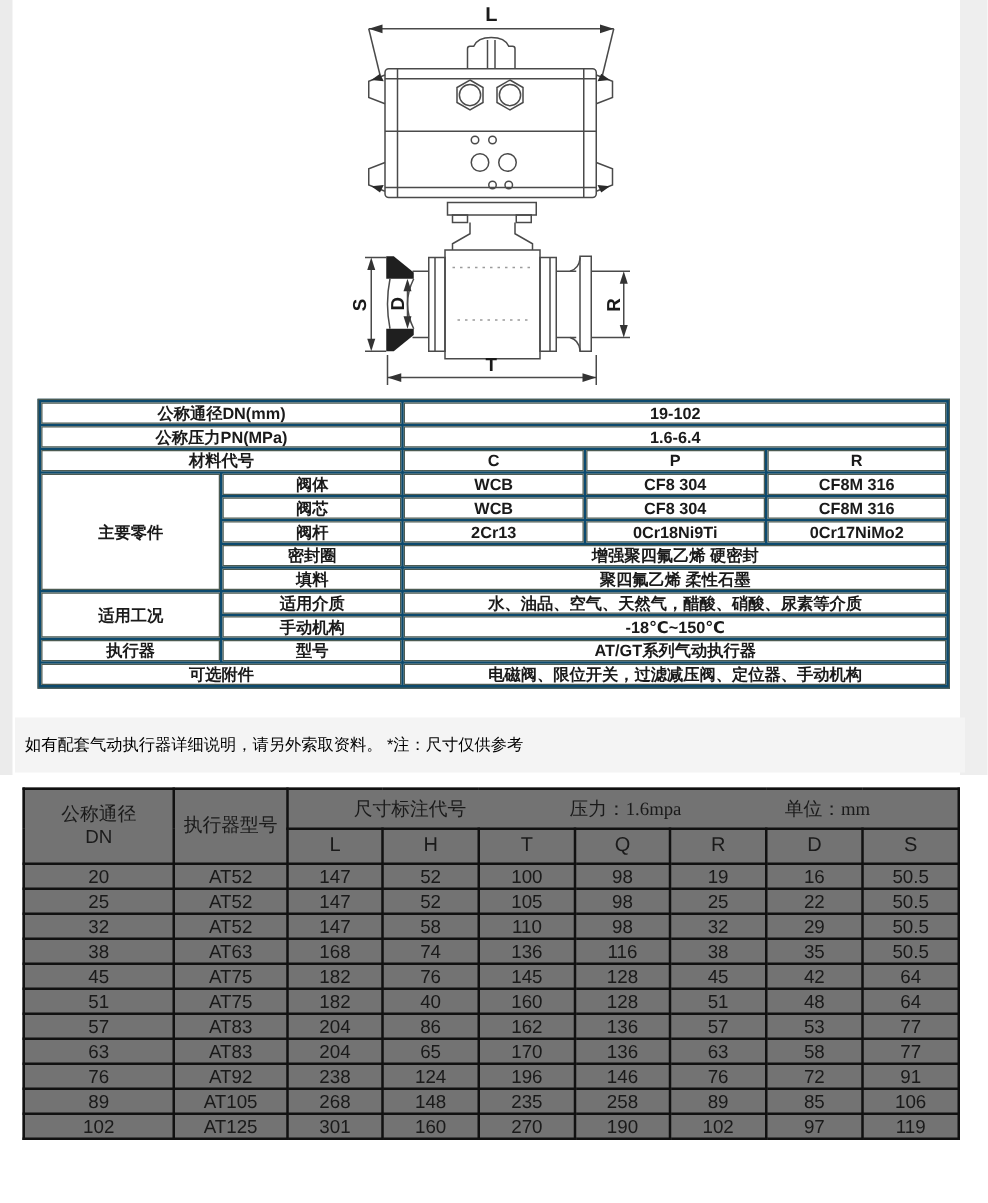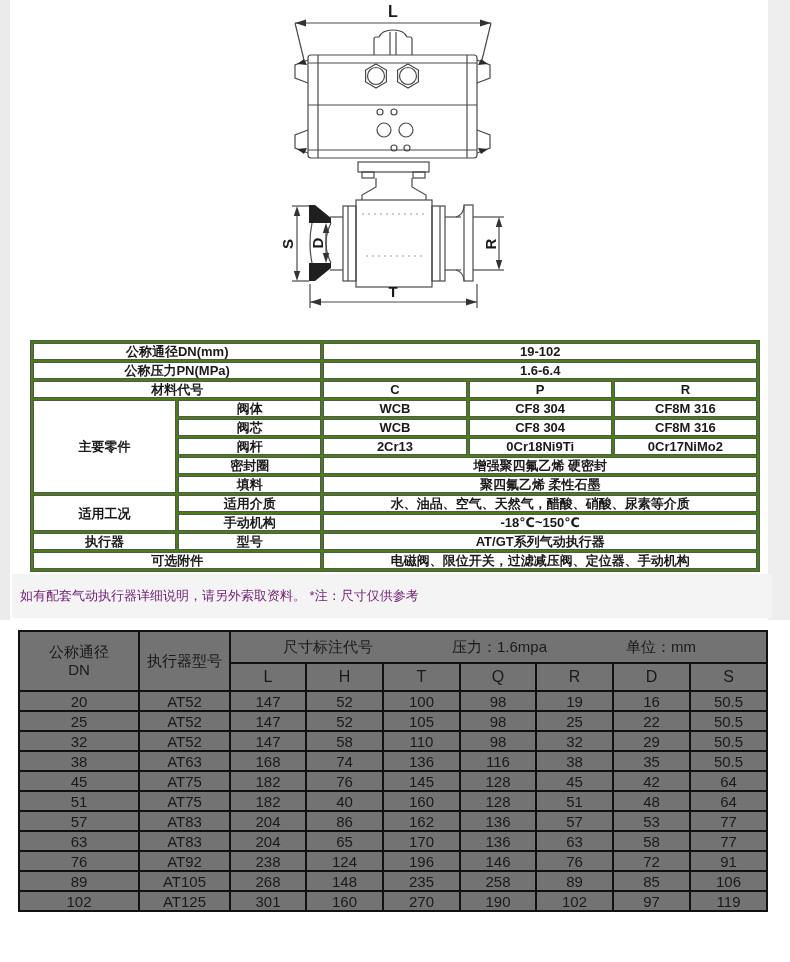--- a/index.html
+++ b/index.html
@@ -9,54 +9,54 @@
     overflow:hidden;
   }
   .strip{position:absolute;top:0;height:620px;}
   .strip-left{left:0;width:10px;background:#ebebeb;}
   .strip-right{right:0;width:22px;background:#eeeeee;}
 
   .drawing{position:absolute;left:0;top:0;width:790px;height:330px;}
 
   
   table.spec{
-    position:absolute;left:30px;top:340px;width:730px;
+    position:absolute;left:30px;top:319px;width:730px;
     border-collapse:separate;border-spacing:2px;table-layout:fixed;
-    border:1px solid #4d5b52;background:#4d7c0f;
+    border:1px solid #4d5b52;background:#0c4a6e;
   }
   table.spec td{
     border:1px solid #4d5b52;height:15px;line-height:15px;
     text-align:center;vertical-align:middle;font-size:13px;
     padding:0 2px;overflow:hidden;white-space:nowrap;background:#fff;
   }
   table.spec td.lab{font-weight:bold;}
   table.spec td.val{font-weight:bold;font-size:13px;}
 
   
   .note{
     position:absolute;left:12px;top:574px;width:760px;height:44px;
-    background:#f4f4f4;color:#701a75;font-size:13px;
+    background:#f4f4f4;color:#000000;font-size:13px;
     display:flex;align-items:center;box-sizing:border-box;padding-left:8px;
   }
 
   
   table.dims{
     position:absolute;left:18px;top:630px;width:748px;
     border-collapse:collapse;table-layout:fixed;background:#737373;
   }
   table.dims td{
     border:2px solid #111;text-align:center;vertical-align:middle;
     font-size:15px;padding:0;overflow:hidden;white-space:nowrap;
   }
   table.dims tr.h1 td{height:30px;}
   table.dims tr.h2 td{height:26px;font-size:16px;}
   table.dims tr.dr td{height:18px;}
   td.bigh{font-size:19px;}
   .bigh-inner{display:flex;justify-content:space-between;align-items:center;
-    padding:0 70px 0 52px;}
+    padding:0 70px 0 52px;font-family:Liberation Serif, serif;}
   .dnh{font-size:15px;line-height:18px;}
 
   svg text{font-family:"Liberation Sans","DejaVu Sans",sans-serif;}
 </style>
 </head>
 <body>
 
 <div class="strip strip-left"></div>
 <div class="strip strip-right"></div>
 

